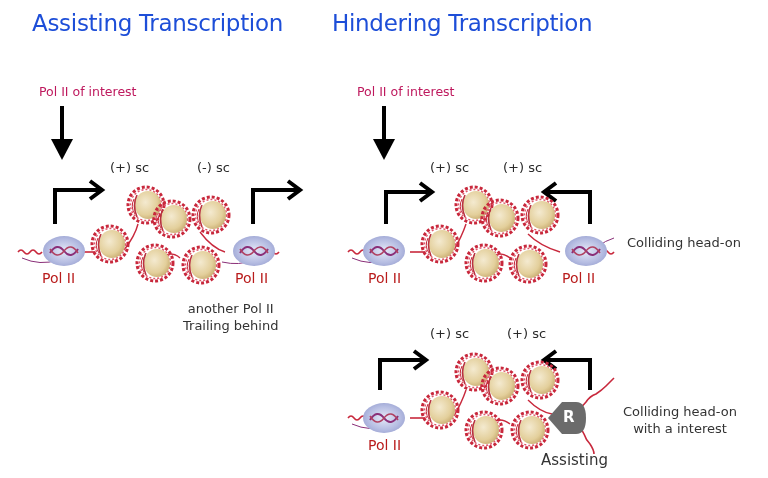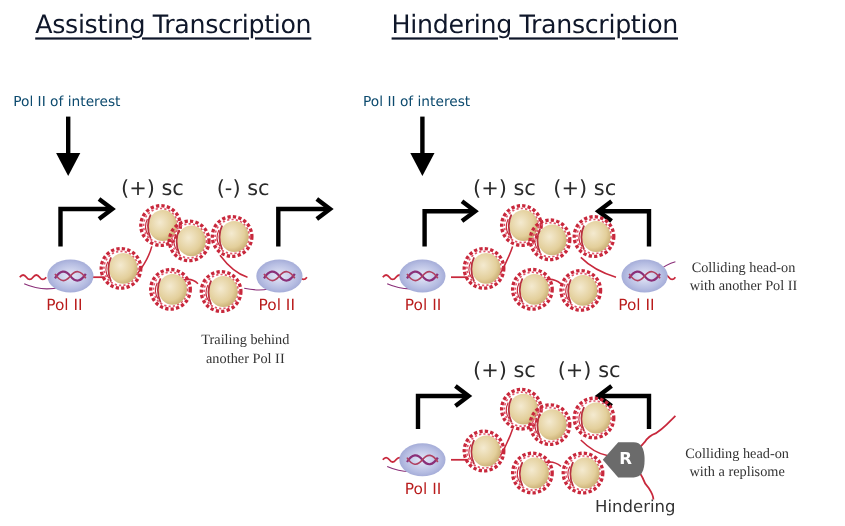--- a/index.html
+++ b/index.html
@@ -1,61 +1,60 @@
 <!DOCTYPE html>
 <html><head>
 <meta charset="utf-8">
 <style>
   html, body { margin: 0; padding: 0; background: #ffffff; }
   body { width: 768px; height: 478px; position: relative; overflow: hidden;
          font-family: "DejaVu Sans", "Liberation Sans", sans-serif; color: #2a2a2a; }
   .abs { position: absolute; }
-  .title { font-size: 23px; text-decoration: underline; text-underline-offset: 4px;
-           text-decoration-thickness: 1.5px; color: #0f172a; white-space: nowrap; letter-spacing: -0.3px; text-align: right; }
-  .label { font-size: 12.5px; color: #0c4a6e; white-space: nowrap; }
-  .sc { font-size: 19px; color: #2a2a2a; white-space: nowrap; }
+  .title { font-size: 23px; text-underline-offset: 4px;
+           text-decoration-thickness: 1.5px; color: #1d4ed8; white-space: nowrap; letter-spacing: -0.3px; text-align: right; }
+  .label { font-size: 12.5px; color: #be185d; white-space: nowrap; margin-left: 27px; }
+  .sc { font-size: 13px; color: #2a2a2a; white-space: nowrap; }
   .pol { font-size: 14px; color: #b91c1c; white-space: nowrap; }
-  .caption { font-size: 13px; color: #333; text-align: center; line-height: 17px; white-space: nowrap; font-family: Liberation Serif, serif; }
+  .caption { font-size: 13px; color: #333; text-align: center; line-height: 17px; white-space: nowrap; }
   svg.scene { position: absolute; left: 0; top: 0; }
 </style>
 </head>
 <body>
 
 <div class="abs title" style="left:32px; top:10px;">Assisting Transcription</div>
-<div class="abs title" style="left:356px; top:10px;">Hindering Transcription</div>
+<div class="abs title" style="left:332px; top:10px;">Hindering Transcription</div>
 
 <div class="abs label" style="left:12px; top:84px;">Pol II of interest</div>
 <div class="abs label" style="left:330px; top:84px;">Pol II of interest</div>
 
 <div class="abs sc" style="left:110px; top:160px;">(+) sc</div>
 <div class="abs sc" style="left:197px; top:160px;">(-) sc</div>
 <div class="abs sc" style="left:430px; top:160px;">(+) sc</div>
 <div class="abs sc" style="left:503px; top:160px;">(+) sc</div>
 <div class="abs sc" style="left:430px; top:326px;">(+) sc</div>
 <div class="abs sc" style="left:507px; top:326px;">(+) sc</div>
 
 <div class="abs pol" style="left:42px; top:270px;">Pol II</div>
 <div class="abs pol" style="left:235px; top:270px;">Pol II</div>
 <div class="abs pol" style="left:368px; top:270px;">Pol II</div>
 <div class="abs pol" style="left:562px; top:270px;">Pol II</div>
 <div class="abs pol" style="left:368px; top:437px;">Pol II</div>
 
 <div class="abs caption" style="left:183px; top:300px;">
+  <div>another Pol II</div>
   <div>Trailing behind</div>
-  <div>another Pol II</div>
 </div>
 <div class="abs caption" style="left:627px; top:234px;">
   <div>Colliding head-on</div>
-  <div>with another Pol II</div>
 </div>
 <div class="abs caption" style="left:623px; top:403px;">
   <div>Colliding head-on</div>
-  <div>with a replisome</div>
+  <div>with a interest</div>
 </div>
-<div class="abs" style="left:541px; top:451px; font-size:15px; color:#333; white-space:nowrap;">Hindering</div>
+<div class="abs" style="left:541px; top:451px; font-size:15px; color:#333; white-space:nowrap;">Assisting</div>
 
 <svg class="scene" width="768" height="478" viewBox="0 0 768 478" xmlns="http://www.w3.org/2000/svg">
   <defs>
     <radialGradient id="polGrad" cx="50%" cy="50%" r="55%">
       <stop offset="0%" stop-color="#e6e9f8"></stop>
       <stop offset="70%" stop-color="#b6bde2"></stop>
       <stop offset="100%" stop-color="#9ea6d4"></stop>
     </radialGradient>
     <radialGradient id="nucGrad" cx="40%" cy="40%" r="65%">
       <stop offset="0%" stop-color="#f4ead0"></stop>

